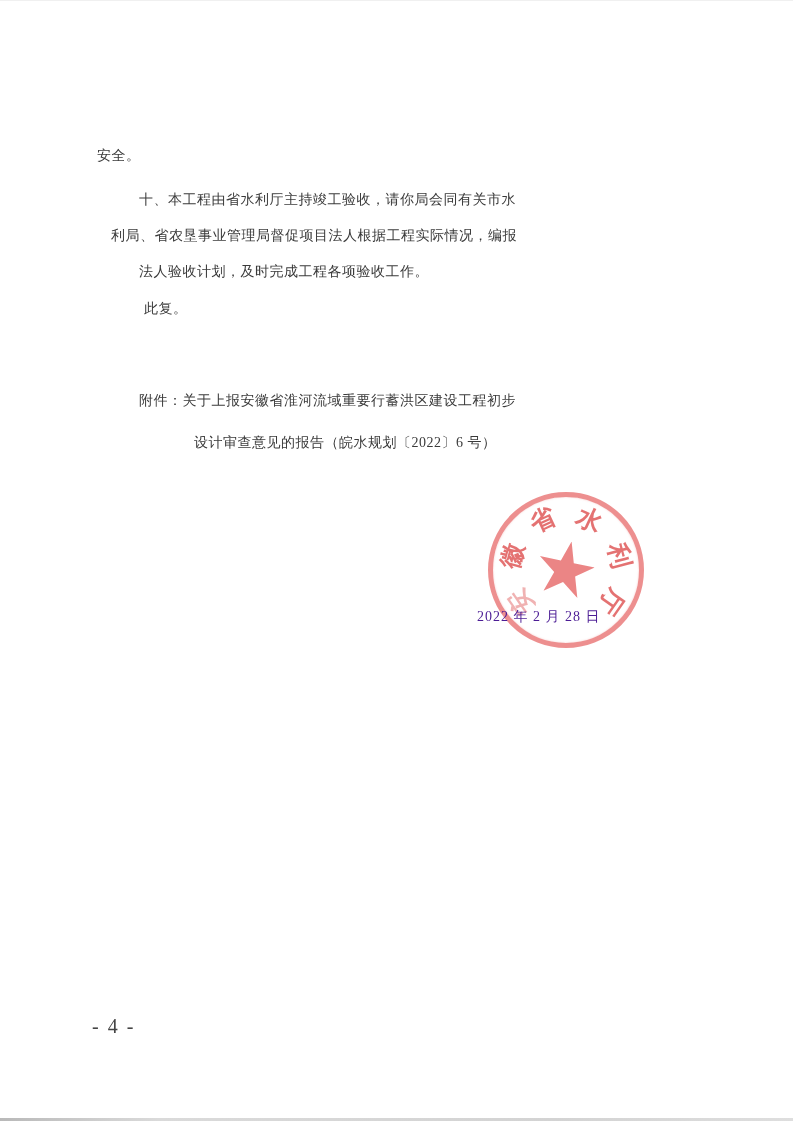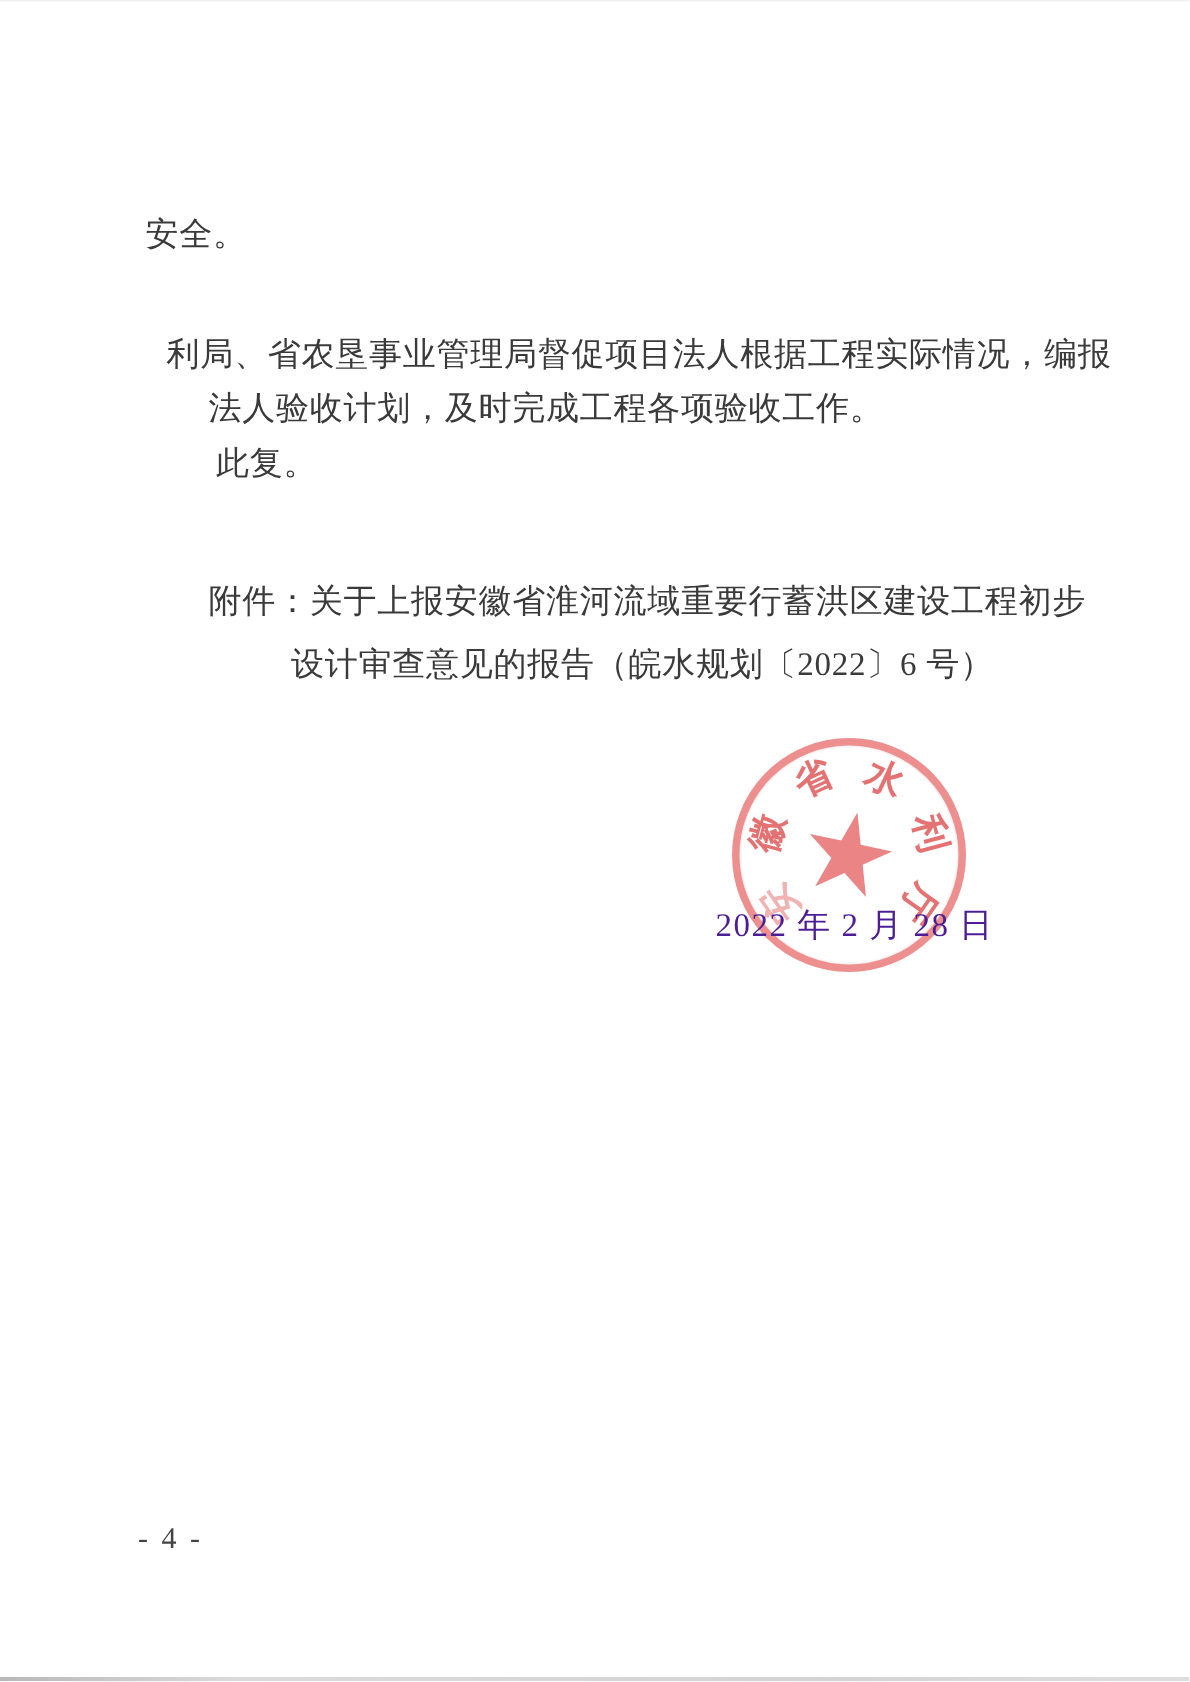--- a/index.html
+++ b/index.html
@@ -23,21 +23,21 @@
     background: #f0f0f0;
   }
   .edge-bottom {
     position: absolute;
     bottom: 0; left: 0; right: 0;
     height: 3px;
     background: linear-gradient(to right, #b9b9b9, #dadada 20%, #d3d3d3 70%, #dedede);
   }
   .line {
     position: absolute;
-    font-size: 22px;
+    font-size: 14px;
     line-height: 30px;
     white-space: nowrap;
     letter-spacing: 0.5px;
     color: #3a3a3a;
   }
   
   .b0 { left: 97px;  top: 141px; }
   .b1 { left: 139px; top: 185px; }
   .b2 { left: 111px;  top: 221px; }
   .b3 { left: 95px;  top: 257px; margin-left: 44px; }
@@ -115,20 +115,21 @@
   .c5 { transform: rotate(125deg)  translateY(-55px); }                
 </style>
 </head>
 <body>
 
 <div class="page">
 
   <div class="edge-top"></div>
 
   <div class="line b0">安全。</div>
+  <div class="line b1">十、本工程由省水利厅主持竣工验收，请你局会同有关市水</div>
   <div class="line b2">利局、省农垦事业管理局督促项目法人根据工程实际情况，编报</div>
   <div class="line b3">法人验收计划，及时完成工程各项验收工作。</div>
   <div class="line b4">此复。</div>
 
   <div class="line a0">附件：关于上报安徽省淮河流域重要行蓄洪区建设工程初步</div>
   <div class="line a1">设计审查意见的报告（皖水规划〔2022〕6 号）</div>
 
   <div class="seal">
     <div class="seal-ring"></div>
     <div class="seal-star"></div>

